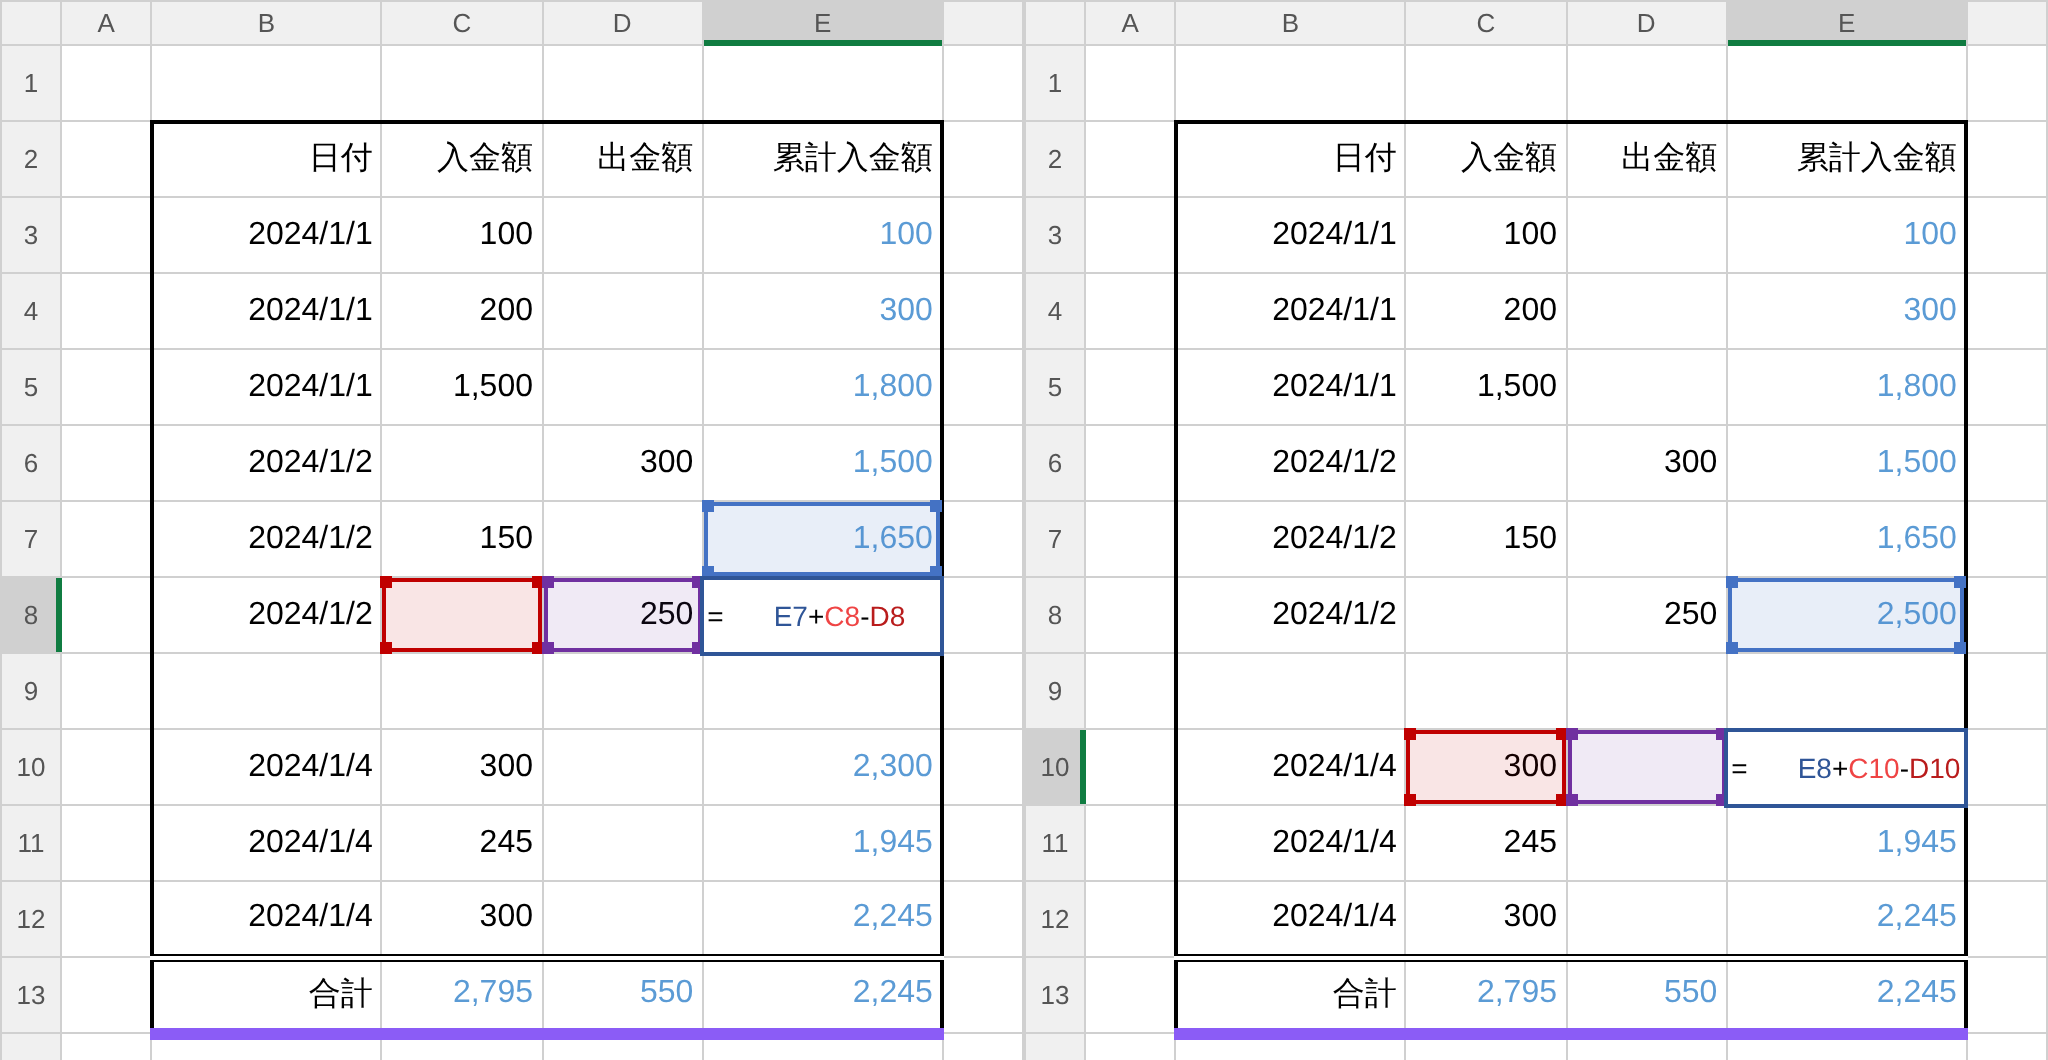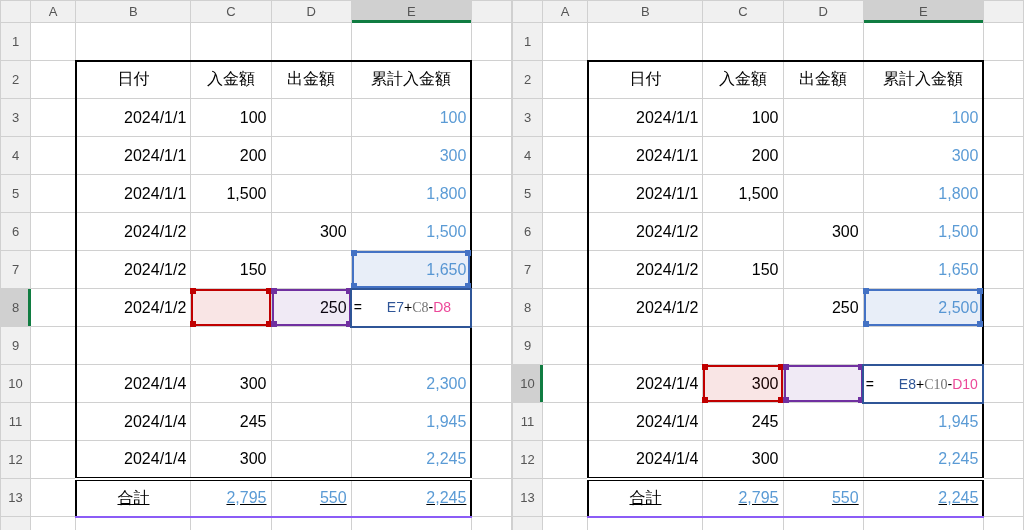--- a/index.html
+++ b/index.html
@@ -65,39 +65,39 @@
   }
   tbody th.sel-row { background: #d0d0d0; position:relative; }
   tbody th.sel-row::after {
     content:"";
     position:absolute; top:0; bottom:0; right:-1px; width:3px;
     background:#107c41;
   }
 
   
   td.bd-t { border-top: 2px solid #000; }
-  td.bd-b { border-bottom: 2px solid #8b5cf6; text-decoration: underline; }
+  td.bd-b { border-bottom: 6px solid #8b5cf6; }
   td.bd-l { border-left: 2px solid #000; }
   td.bd-r { border-right: 2px solid #000; }
   td.bd-bb { border-bottom: 4px double #000; } 
 
   td.txt-r { text-align: right; }
-  td.txt-l { text-align: center; }
+  td.txt-l { text-align: right; }
   span.blue { color: #5b9bd5; }
 
   
   td.formula {
     font-size: 14px;
     text-align: left;
     padding-left: 2px;
   }
   .tok-b { color: #000; }
   .tok-blue { color: #2f5597; padding-left: 25px; }
-  .tok-red  { color: #737373; font-family: Liberation Serif, serif; }
-  .tok-purp { color: #ec4899; }
+  .tok-red  { color: #ef4444; }
+  .tok-purp { color: #b91c1c; }
 
   
   .trace {
     position: absolute;
     pointer-events: none;
     inset: 0;
     border: 2px solid;
   }
   .sq { position:absolute; width:6px; height:6px; }
   .sq.tl{top:-3px;left:-3px;} .sq.tr{top:-3px;right:-3px;}

